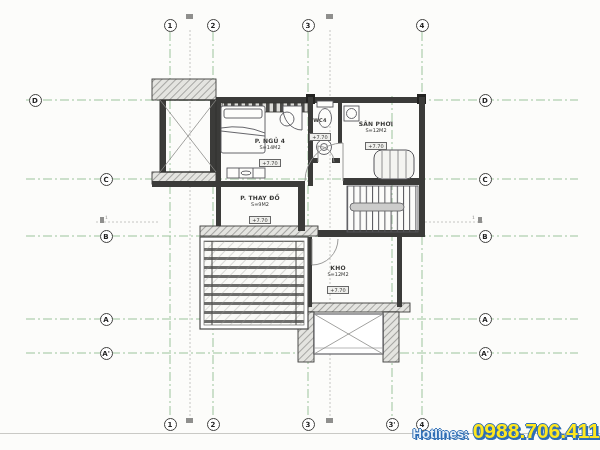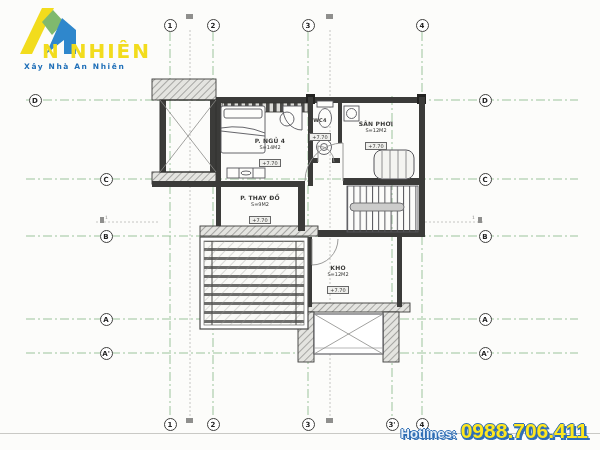--- a/index.html
+++ b/index.html
@@ -19,21 +19,21 @@
                      background:#efefec;padding:0 2px;margin-top:1px;}
   
   #logo{left:8px;top:4px;width:150px;height:70px;z-index:8;}
   #logo-brand{position:absolute;left:34px;top:36px;font:bold 20px/22px "DejaVu Sans",sans-serif;
               color:#f2dc1d;letter-spacing:2px;}
   #logo-tagline{position:absolute;left:16px;top:58px;font:bold 7.5px/9px "DejaVu Sans",sans-serif;
                 color:#1f6fb8;letter-spacing:1.6px;}
   
   #wm-site{right:2px;top:402px;font:bold 17px/20px "Liberation Sans",sans-serif;color:#2f6eb5;
            letter-spacing:.4px;z-index:9;}
-  #wm-hotline{right:12px;top:420px;z-index:9;white-space:nowrap;}
+  #wm-hotline{right:0px;top:420px;z-index:9;white-space:nowrap;}
   #wm-hotline .hl-label{font:bold 13px/18px "Liberation Sans",sans-serif;color:#e8f1fa;
       text-shadow:-1px 0 #2f6eb5,1px 0 #2f6eb5,0 -1px #2f6eb5,0 1px #2f6eb5,2px 2px 0 #2f6eb5;}
   #wm-hotline .hl-number{font:bold 21px/22px "Liberation Sans",sans-serif;color:#ffe71e;
       text-shadow:-1px 0 #2f6eb5,1px 0 #2f6eb5,0 -1px #2f6eb5,0 1.5px #2f6eb5,2.5px 2px 0 #2f6eb5;}
   #frameline{left:0;top:433px;width:600px;height:1px;background:#c9c9c5;z-index:1;}
   .secmark{position:absolute;font:4.5px "DejaVu Sans",sans-serif;color:#8a8a88;z-index:4;}
 </style>
 </head>
 <body>
 
@@ -245,29 +245,20 @@
     <div class="rarea">S=9M2</div>
     <div class="rlevel">+7.70</div>
   </div>
 
   <div class="roomlabel" style="left:316px;top:264px;width:44px;">
     <div class="rname">KHO</div>
     <div class="rarea">S=12M2</div>
     <div class="rlevel">+7.70</div>
   </div>
 
-  <div id="logo" class="abs">
-    <svg width="90" height="58" viewBox="0 0 90 58">
-      <polygon points="12,50 34,4 46,4 24,50" fill="#f2dc1d"></polygon>
-      <polygon points="34,18 45,6 56,18 44,31" fill="#7fb96e"></polygon>
-      <polygon points="38,50 54,14 68,26 68,50 56,50 56,36" fill="#2f87cc"></polygon>
-    </svg>
-    <div id="logo-brand">N NHIÊN</div>
-    <div id="logo-tagline">Xây Nhà An Nhiên</div>
-  </div>
 
   <div id="wm-hotline" class="abs">
     <span class="hl-label">Hotlines:</span>
     <span class="hl-number">0988.706.411</span>
   </div>
 
   <div id="frameline" class="abs"></div>
 </div>
 
 </body></html>

